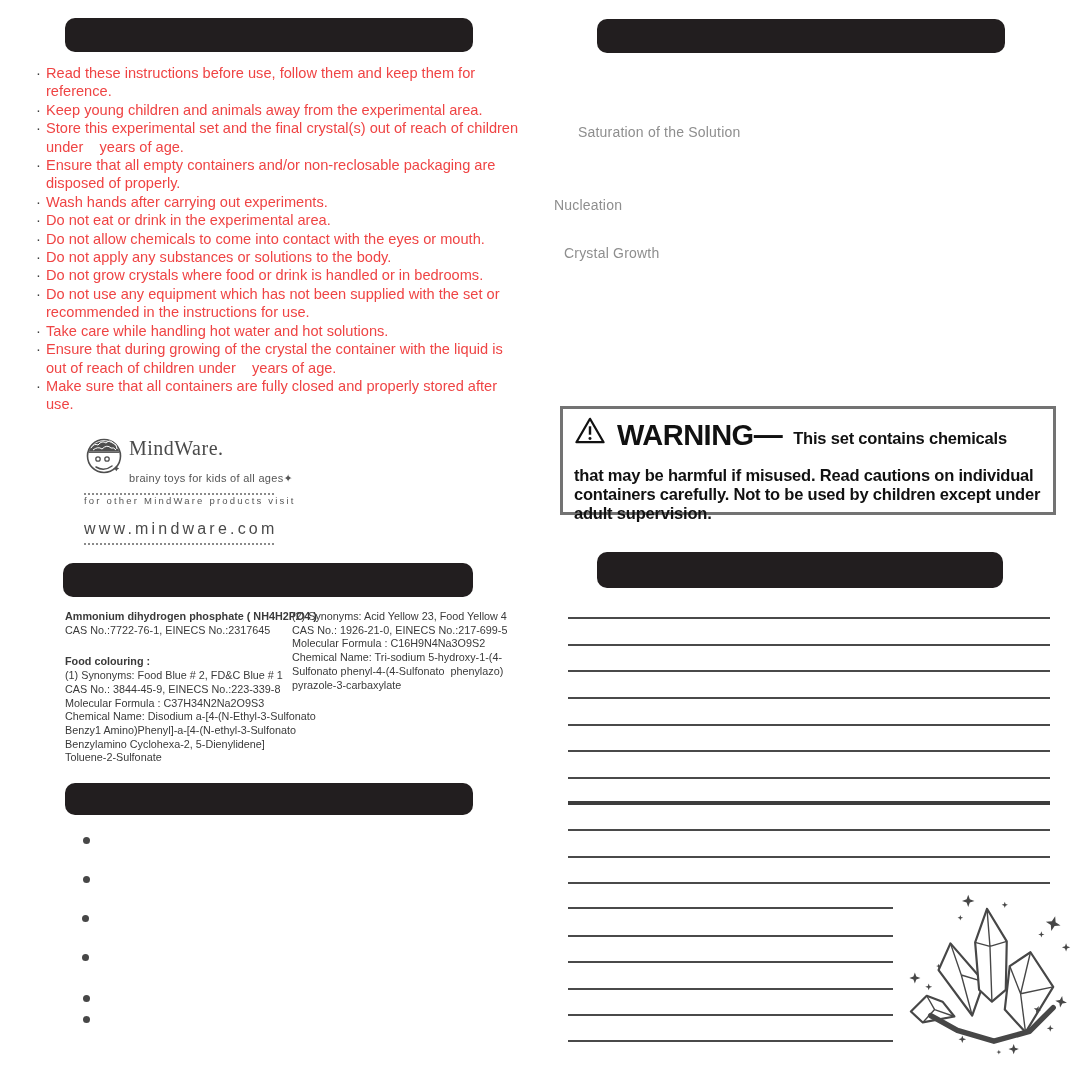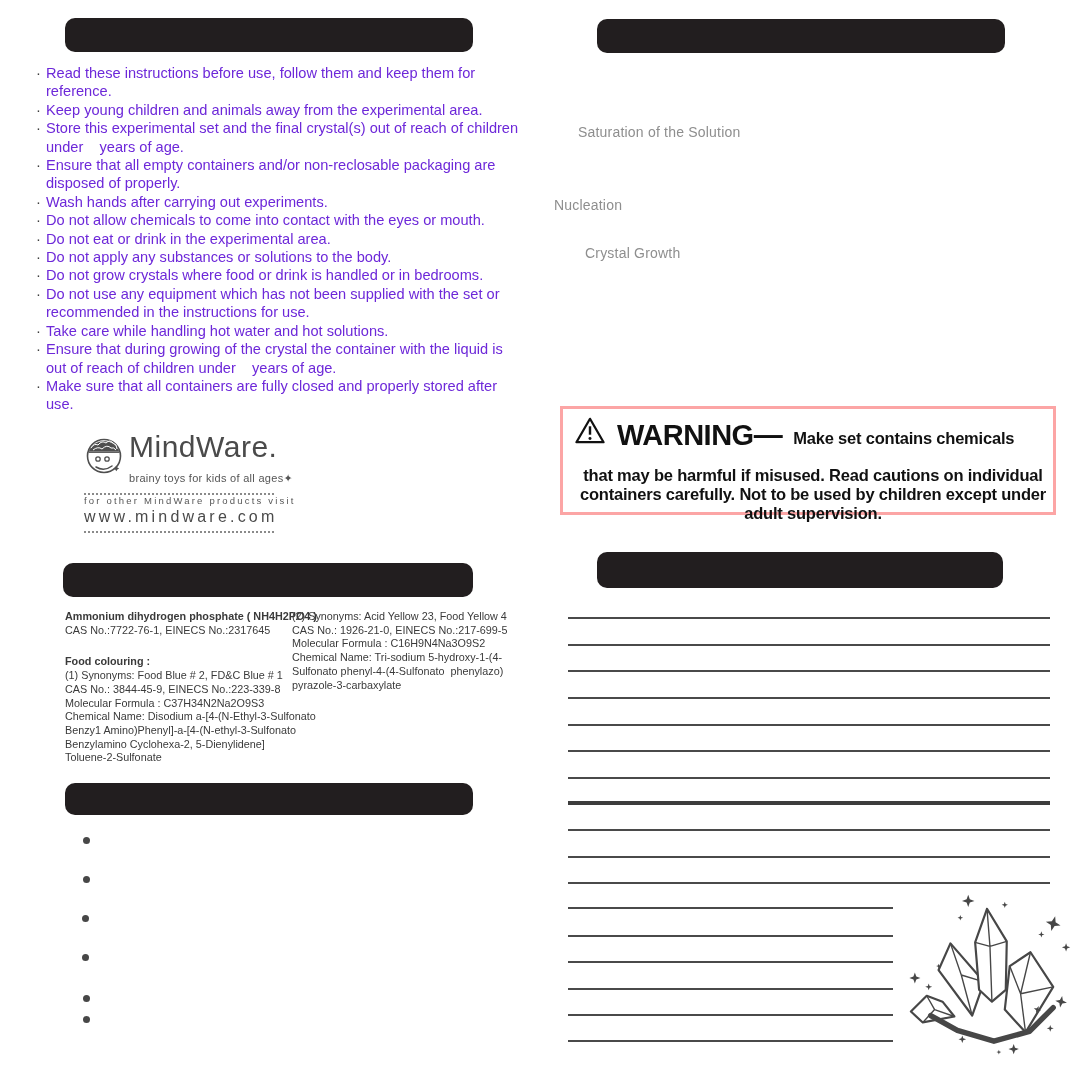--- a/index.html
+++ b/index.html
@@ -7,46 +7,46 @@
   #page {
     position:relative; width:1077px; height:1077px; background:#ffffff;
     font-family:"Liberation Sans", sans-serif; color:#3f3f3f; overflow:hidden;
   }
   .bar {
     position:absolute; background:#221e1f; border-radius:10px;
   }
   
   #safety-list {
     position:absolute; left:30px; top:64px; width:494px;
-    font-size:14.6px; line-height:18.4px; color:#6d28d9; list-style:none;
+    font-size:14.6px; line-height:18.4px; color:#ef4444; list-style:none;
   }
   #safety-list li { position:relative; padding-left:16px; }
   #safety-list li::before { content:"\00B7"; position:absolute; left:6px; top:0; color:#3e3e3e; }
   
   #logo { position:absolute; left:84px; top:429px; width:196px; color:#4f4f4f; }
   #logo .logo-row { display:flex; align-items:flex-start; }
-  #logo .brand { font-size:30px; letter-spacing:0.5px; color:#4a4a4a; margin-left:3px; margin-top:1px; white-space:nowrap; }
+  #logo .brand { font-size:20px; letter-spacing:0.5px; color:#4a4a4a; margin-left:3px; margin-top:8px; white-space:nowrap;font-family:Liberation Serif, serif; }
   #logo .tagline { font-size:11px; letter-spacing:0.3px; color:#555; margin-left:45px; margin-top:-9px; white-space:nowrap; }
   .dotted { border-top:2px dotted #8a8a8a; height:0; }
   #logo .dot1 { margin-top:8px; width:190px; }
   #logo .visit { font-size:9.5px; letter-spacing:2.2px; color:#565656; margin-top:0; white-space:nowrap; }
-  #logo .url { font-size:16px; letter-spacing:3.2px; color:#4a4a4a; margin-top:2px; white-space:nowrap; }
+  #logo .url { font-size:16px; letter-spacing:3.2px; color:#4a4a4a; margin-top:14px; white-space:nowrap; }
   #logo .dot2 { margin-top:5px; width:190px; }
   
   .chem { position:absolute; font-size:10.8px; line-height:13.7px; color:#3a3a3a; }
   .chem div { white-space:nowrap; }
   .chem .b { font-weight:bold; }
   .chem .gap { height:18px; }
   
   .dot-bullet { position:absolute; width:7px; height:7px; border-radius:50%; background:#474747; }
   
   .stage-label { position:absolute; font-size:14px; color:#8e8e8e; letter-spacing:0.2px; white-space:nowrap; }
   #warning-box {
     position:absolute; left:560px; top:406px; width:496px; height:109px;
-    border:3px solid #fca5a5; background:#fff; padding:7px 11px 6px 11px; color:#111;text-align:center;
+    border:3px solid #737373; background:#fff; padding:7px 11px 6px 11px; color:#111;
   }
   .warn-line1 { display:flex; align-items:flex-end; gap:11px; }
   .warn-title { font-weight:bold; font-size:29px; line-height:27px; letter-spacing:-0.5px; white-space:nowrap; }
   .warn-lead { font-weight:bold; font-size:16.5px; line-height:18px; letter-spacing:-0.2px; padding-bottom:2px; white-space:nowrap; }
   .warn-body { font-weight:bold; font-size:16.5px; line-height:19px; letter-spacing:-0.2px; margin-top:17px; width:478px; }
   .rline { position:absolute; left:568px; width:482px; height:2px; background:#4a4a4a; }
   .rline.thick { height:4px; background:#3d3d3d; }
   .rline.short { width:325px; }
   #crystal { position:absolute; left:903px; top:891px; }
 </style>
@@ -56,22 +56,22 @@
 <div id="page">
 
   <div class="bar" style="left:65px; top:18px; width:408px; height:34px;"></div>
 
   <ul id="safety-list">
     <li>Read these instructions before use, follow them and keep them for reference.</li>
     <li>Keep young children and animals away from the experimental area.</li>
     <li>Store this experimental set and the final crystal(s) out of reach of children under&nbsp;&nbsp;&nbsp;&nbsp;years of age.</li>
     <li>Ensure that all empty containers and/or non-reclosable packaging are disposed of properly.</li>
     <li>Wash hands after carrying out experiments.</li>
+    <li>Do not eat or drink in the experimental area.</li>
     <li>Do not allow chemicals to come into contact with the eyes or mouth.</li>
-    <li>Do not eat or drink in the experimental area.</li>
     <li>Do not apply any substances or solutions to the body.</li>
     <li>Do not grow crystals where food or drink is handled or in bedrooms.</li>
     <li>Do not use any equipment which has not been supplied with the set or recommended in the instructions for use.</li>
     <li>Take care while handling hot water and hot solutions.</li>
     <li>Ensure that during growing of the crystal the container with the liquid is out of reach of children under&nbsp;&nbsp;&nbsp;&nbsp;years of age.</li>
     <li>Make sure that all containers are fully closed and properly stored after use.</li>
   </ul>
 
   <div id="logo">
     <div class="logo-row">
@@ -128,33 +128,33 @@
   <div class="dot-bullet" style="left:83px; top:876px;"></div>
   <div class="dot-bullet" style="left:82px; top:915px;"></div>
   <div class="dot-bullet" style="left:82px; top:954px;"></div>
   <div class="dot-bullet" style="left:83px; top:995px;"></div>
   <div class="dot-bullet" style="left:83px; top:1016px;"></div>
 
   <div class="bar" style="left:597px; top:19px; width:408px; height:34px;"></div>
 
   <div class="stage-label" style="left:578px; top:124px;">Saturation of the Solution</div>
   <div class="stage-label" style="left:554px; top:197px;">Nucleation</div>
-  <div class="stage-label" style="left:585px; top:245px;">Crystal Growth</div>
+  <div class="stage-label" style="left:564px; top:245px;">Crystal Growth</div>
 
   <div id="warning-box">
     <div class="warn-line1">
       <span>
         <svg width="32" height="29" viewBox="0 0 34 31">
           <path d="M17,3 L31.5,28 L2.5,28 Z" fill="none" stroke="#111" stroke-width="2.4" stroke-linejoin="round"></path>
           <line x1="17" y1="11" x2="17" y2="20" stroke="#111" stroke-width="2.6"></line>
           <circle cx="17" cy="24" r="1.6" fill="#111"></circle>
         </svg>
       </span>
       <span class="warn-title">WARNING—</span>
-      <span class="warn-lead">Make set contains chemicals</span>
+      <span class="warn-lead">This set contains chemicals</span>
     </div>
     <div class="warn-body">that may be harmful if misused. Read cautions on individual containers carefully. Not to be used by children except under adult supervision.</div>
   </div>
 
   <div class="bar" style="left:597px; top:552px; width:406px; height:36px;"></div>
 
   <div class="rline" style="top:617px;"></div>
   <div class="rline" style="top:644px;"></div>
   <div class="rline" style="top:670px;"></div>
   <div class="rline" style="top:697px;"></div>

